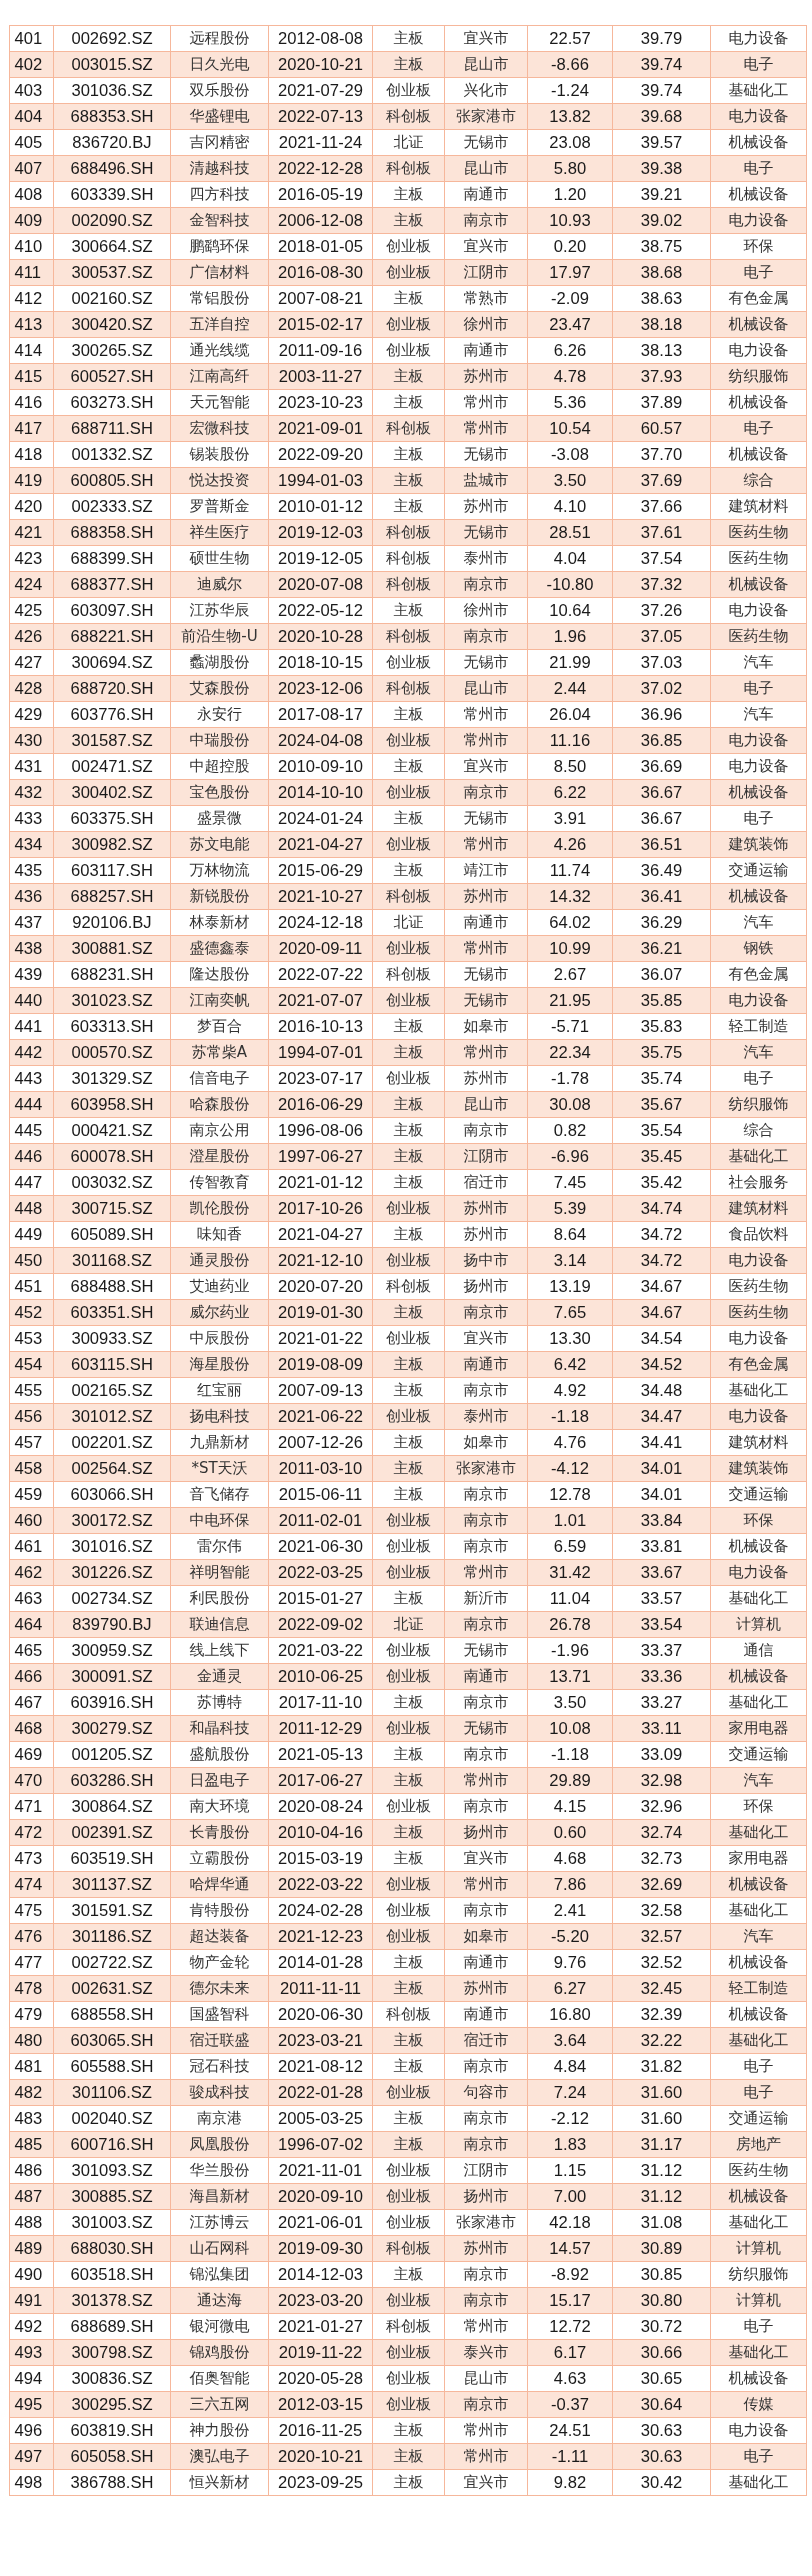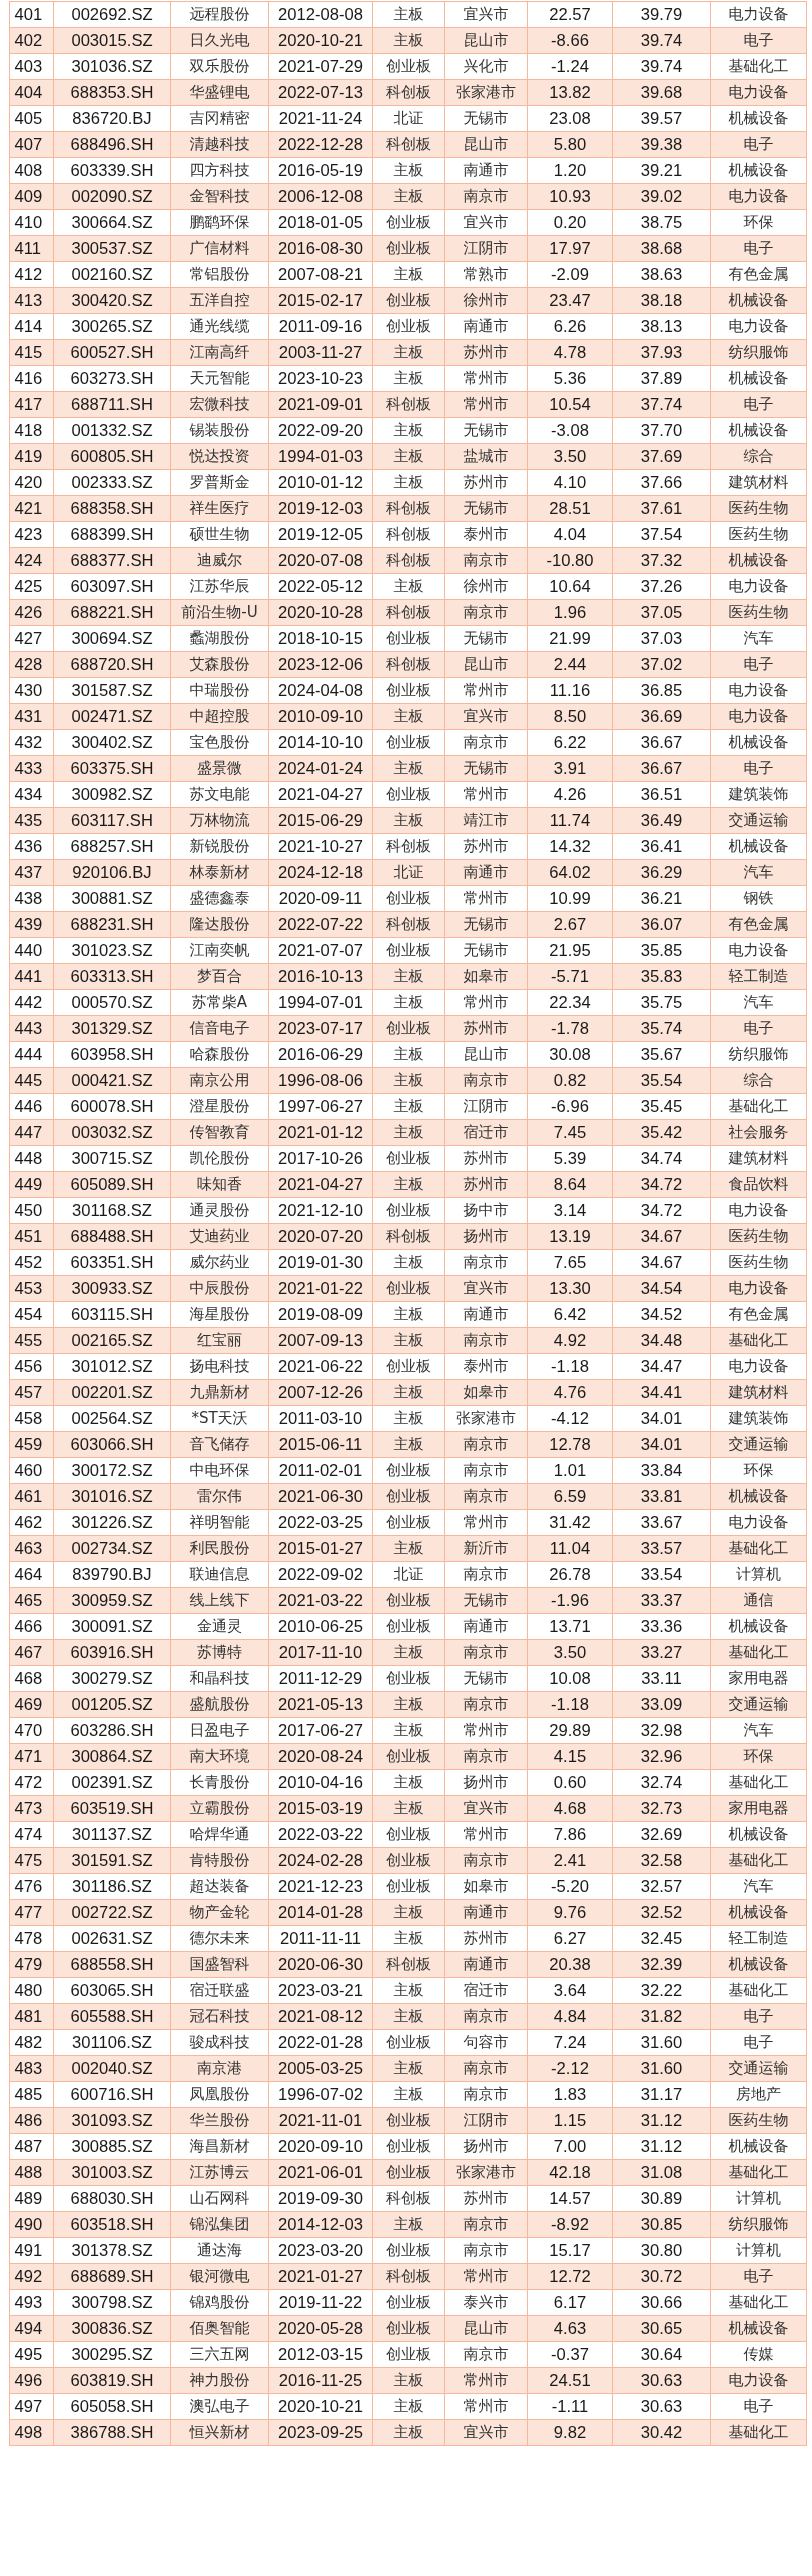--- a/index.html
+++ b/index.html
@@ -1,18 +1,18 @@
 <!DOCTYPE html>
 <html style="font-size:12px"><head>
   <meta charset="utf-8">
   <style>
     html, body { margin: 0; padding: 0; background: #ffffff; }
     body { width: 813px; height: 2576px; overflow: hidden; position: relative; }
     .table-wrap {
-      position: absolute; left: 9px; top: 1px; width: 796px;
+      position: absolute; left: 9px; top: 25px; width: 796px;
     }
     table {
       border-collapse: collapse; width: 796px; table-layout: fixed;
       font-family: "Liberation Sans", "DejaVu Sans", sans-serif;
       color: #1a1a1a;
     }
     td {
       height: 25px; padding: 0; border: 1.5px solid #f6b79b;
       text-align: center; font-size: 16.6px; white-space: nowrap; overflow: hidden;
     }
@@ -213,21 +213,21 @@
           <td class="cjk">机械设备</td>
         </tr>
         <tr>
           <td class="rank">417</td>
           <td>688711.SH</td>
           <td class="cjk">宏微科技</td>
           <td>2021-09-01</td>
           <td class="cjk">科创板</td>
           <td class="cjk">常州市</td>
           <td>10.54</td>
-          <td>37.74</td>
+          <td>60.57</td>
           <td class="cjk">电子</td>
         </tr>
         <tr>
           <td class="rank">418</td>
           <td>001332.SZ</td>
           <td class="cjk">锡装股份</td>
           <td>2022-09-20</td>
           <td class="cjk">主板</td>
           <td class="cjk">无锡市</td>
           <td>-3.08</td>
@@ -325,20 +325,31 @@
         <tr>
           <td class="rank">428</td>
           <td>688720.SH</td>
           <td class="cjk">艾森股份</td>
           <td>2023-12-06</td>
           <td class="cjk">科创板</td>
           <td class="cjk">昆山市</td>
           <td>2.44</td>
           <td>37.02</td>
           <td class="cjk">电子</td>
+        </tr>
+        <tr>
+          <td class="rank">429</td>
+          <td>603776.SH</td>
+          <td class="cjk">永安行</td>
+          <td>2017-08-17</td>
+          <td class="cjk">主板</td>
+          <td class="cjk">常州市</td>
+          <td>26.04</td>
+          <td>36.96</td>
+          <td class="cjk">汽车</td>
         </tr>
         <tr>
           <td class="rank">430</td>
           <td>301587.SZ</td>
           <td class="cjk">中瑞股份</td>
           <td>2024-04-08</td>
           <td class="cjk">创业板</td>
           <td class="cjk">常州市</td>
           <td>11.16</td>
           <td>36.85</td>
@@ -872,21 +883,21 @@
           <td>32.45</td>
           <td class="cjk">轻工制造</td>
         </tr>
         <tr>
           <td class="rank">479</td>
           <td>688558.SH</td>
           <td class="cjk">国盛智科</td>
           <td>2020-06-30</td>
           <td class="cjk">科创板</td>
           <td class="cjk">南通市</td>
-          <td>20.38</td>
+          <td>16.80</td>
           <td>32.39</td>
           <td class="cjk">机械设备</td>
         </tr>
         <tr>
           <td class="rank">480</td>
           <td>603065.SH</td>
           <td class="cjk">宿迁联盛</td>
           <td>2023-03-21</td>
           <td class="cjk">主板</td>
           <td class="cjk">宿迁市</td>

